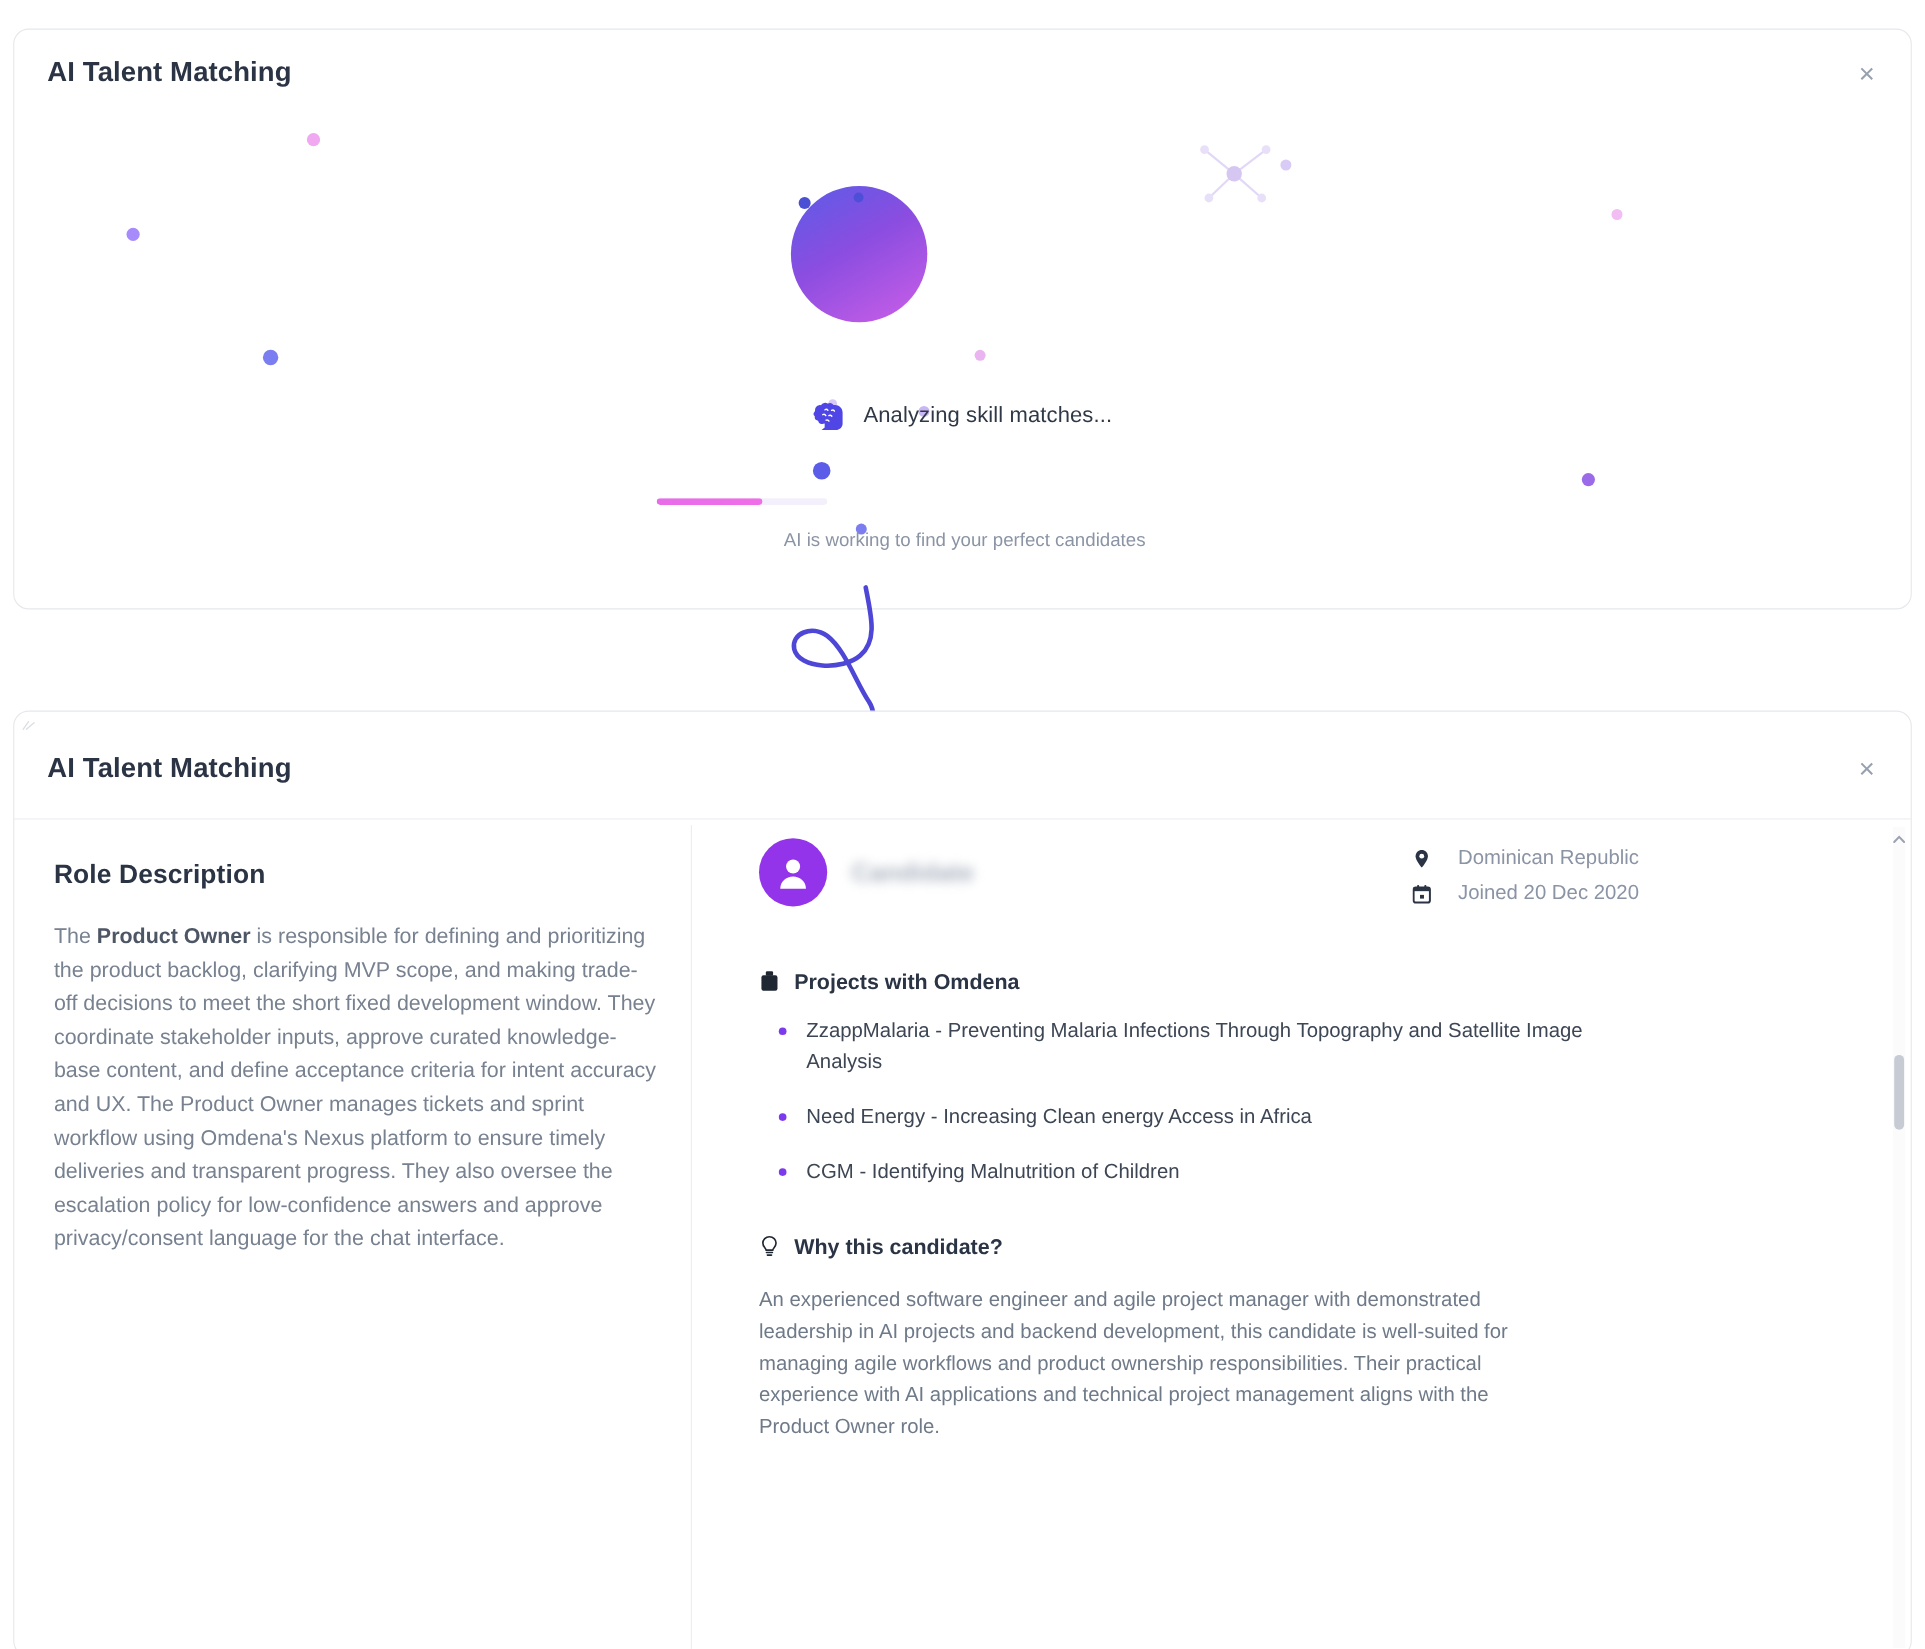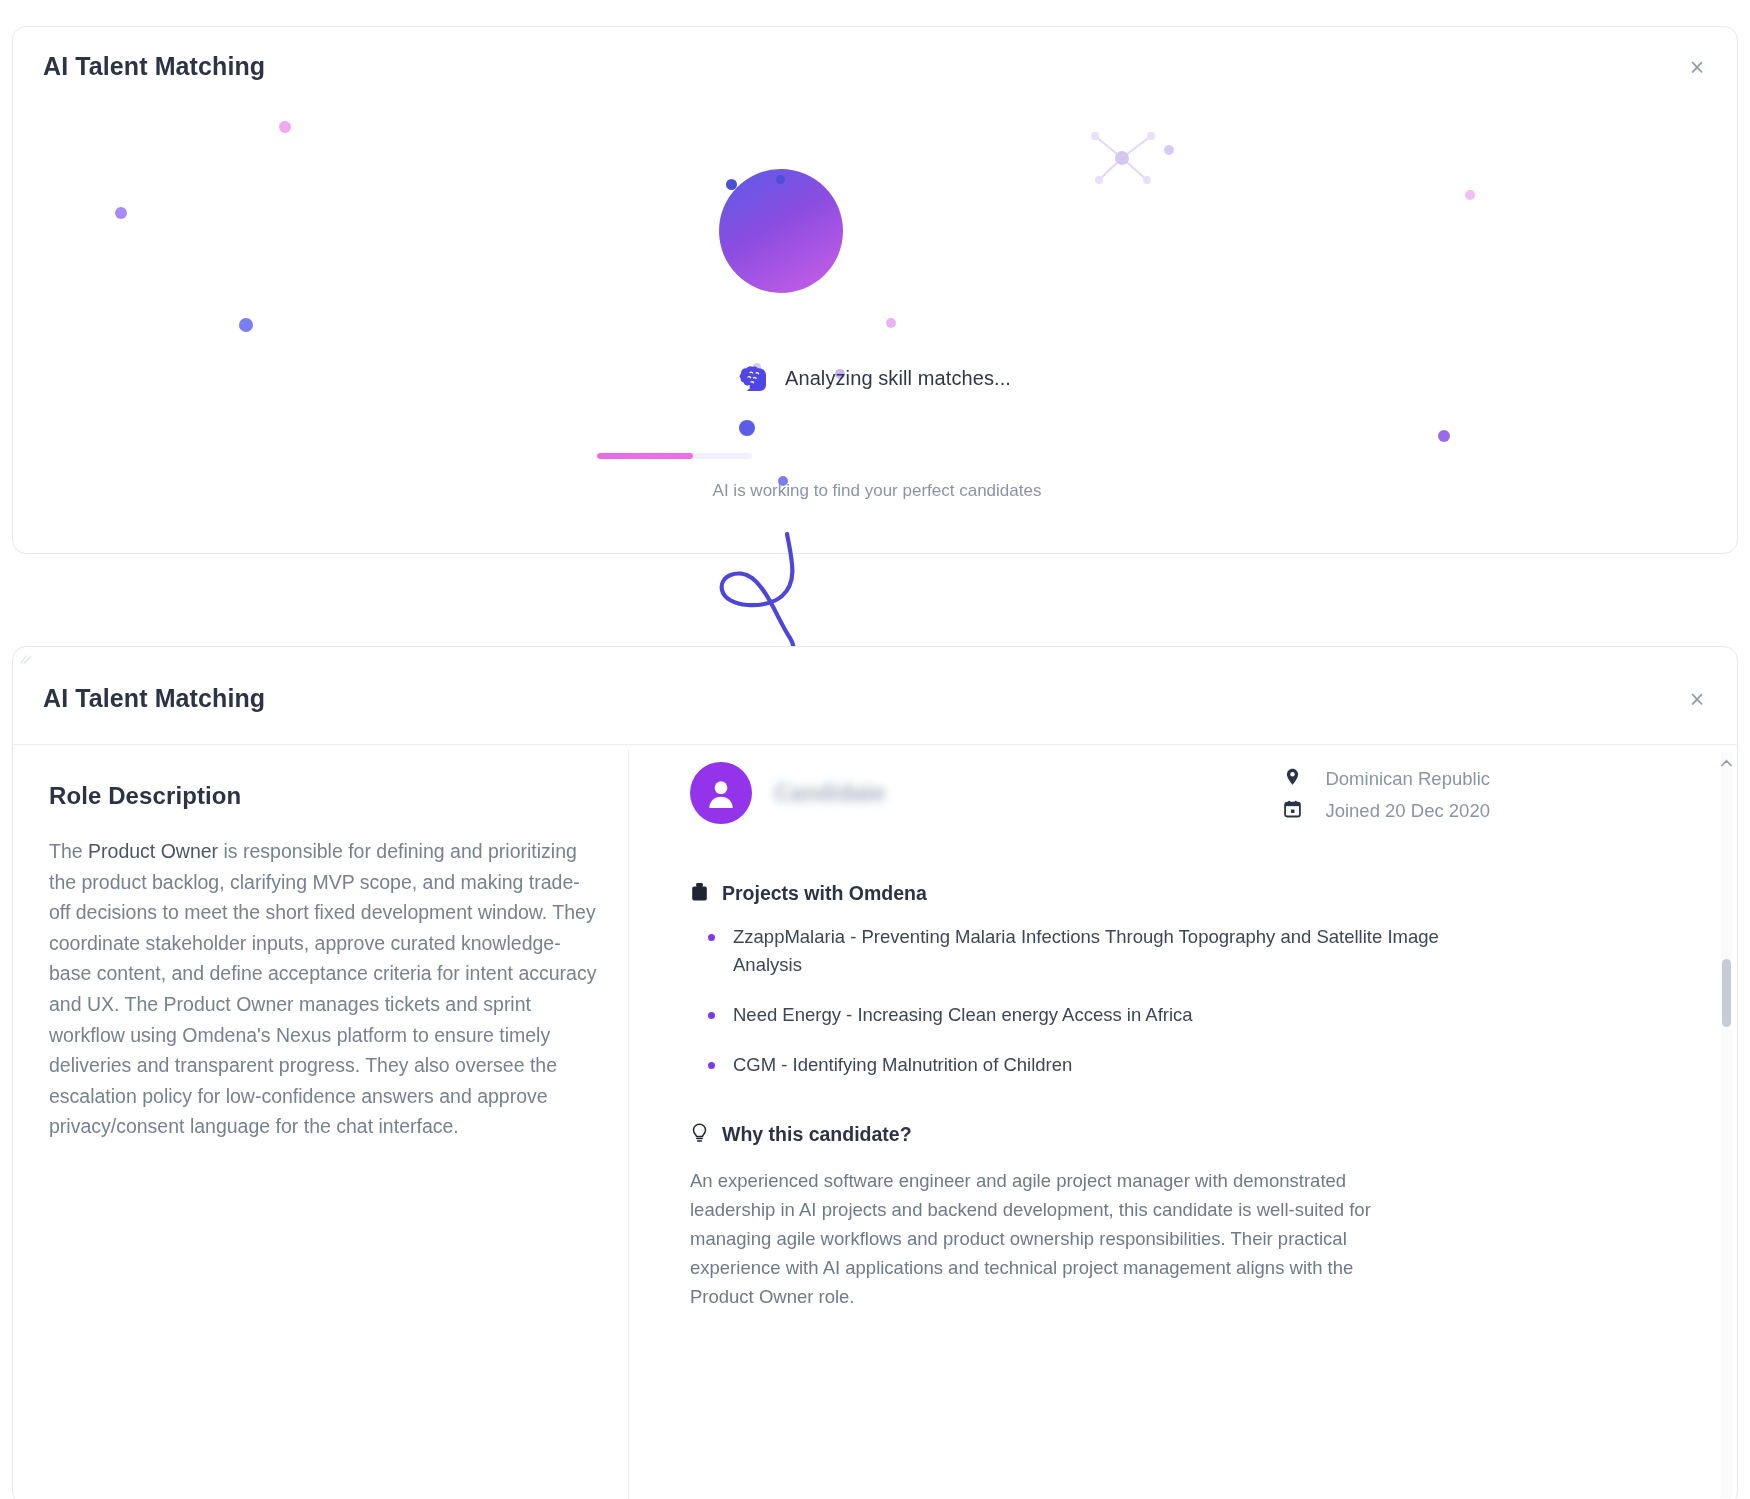--- a/index.html
+++ b/index.html
@@ -134,40 +134,40 @@
   
   .role-col { position: absolute; left: 49px; top: 782px; width: 552px; }
   .role-heading {
     font-size: 24px; font-weight: 700; color: #2b3445;
     letter-spacing: .1px; margin-bottom: 26px;
   }
   .role-body {
     font-size: 19.5px; line-height: 30.6px;
     color: #77818f;
   }
-  .role-body b { color: #4d5664; font-weight: 400; }
+  .role-body b { color: #4d5664; font-weight: 700; }
 
   
   .cand-col { position: absolute; left: 690px; top: 762px; width: 800px; }
   .cand-head { display: flex; align-items: flex-start; justify-content: space-between; }
   .cand-id { display: flex; align-items: center; gap: 22px; }
   .avatar {
     width: 62px; height: 62px; border-radius: 50%;
     background: #9333ea;
     display: flex; align-items: center; justify-content: center;
     flex: 0 0 auto;
   }
   .cand-name {
     font-size: 23px; font-weight: 700; color: #a8b0bd;
     filter: blur(5px);
     user-select: none;
   }
   .cand-meta { text-align: right; padding-top: 6px; }
   .meta-row {
-    display: flex; align-items: flex-start; justify-content: flex-end;
+    display: flex; align-items: flex-end; justify-content: flex-end;
     gap: 24px; font-size: 18.5px; color: #8b94a5;
     margin-bottom: 10px; white-space: nowrap;
   }
   .meta-icon { width: 17px; height: 18px; flex: 0 0 auto; color: #2b3445; }
 
   .section-head {
     display: flex; align-items: flex-start; gap: 13px;
     margin-top: 50px;
   }
   .section-head .sh-icon { width: 19px; height: 20px; flex: 0 0 auto; }

